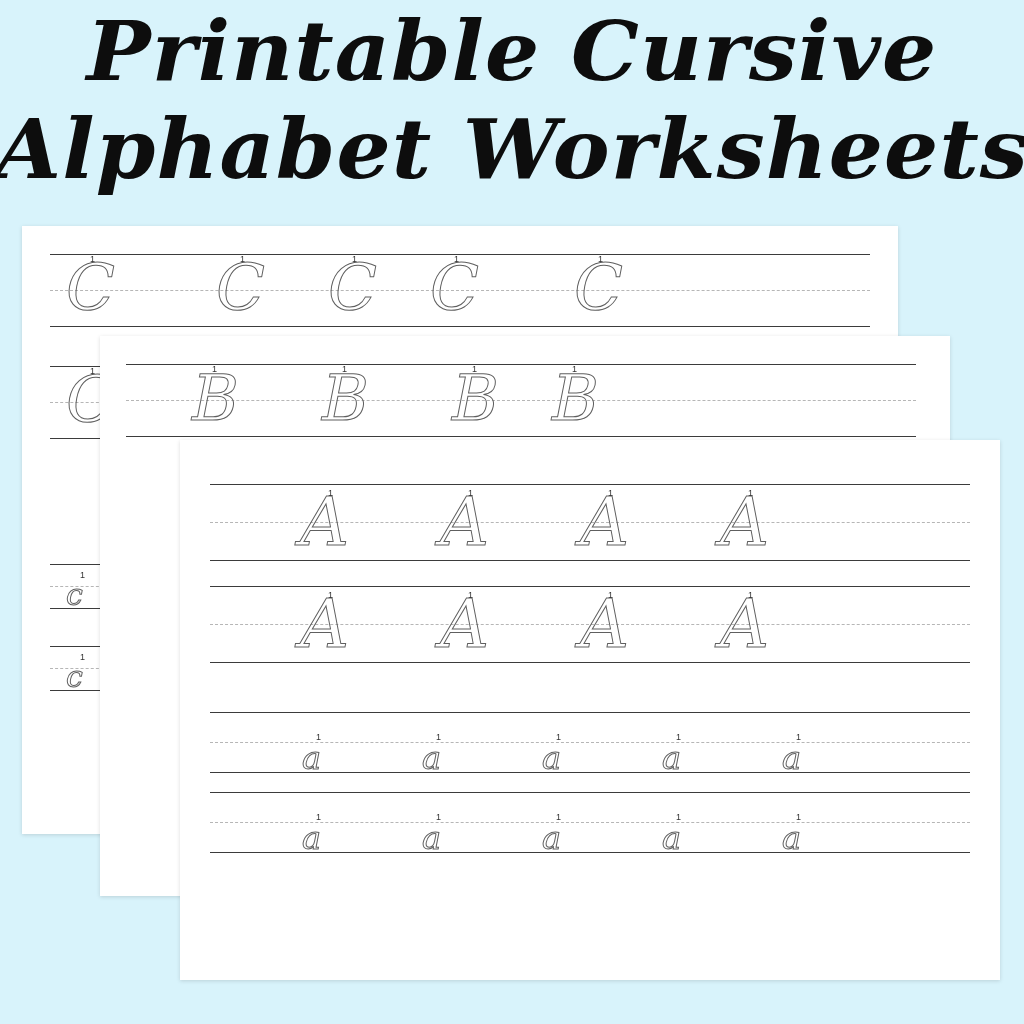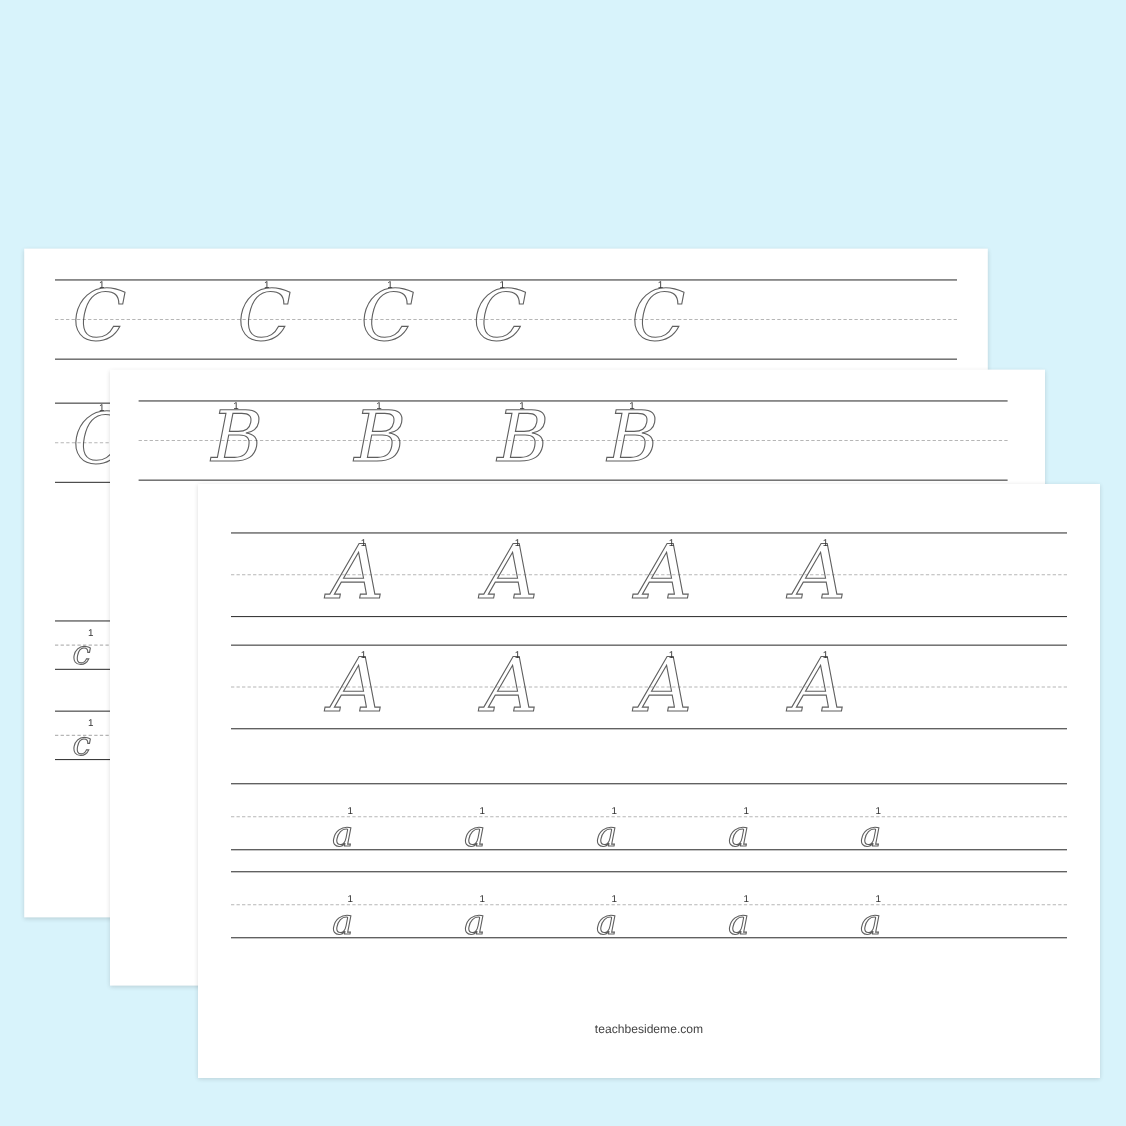--- a/index.html
+++ b/index.html
@@ -322,18 +322,21 @@
       <div class="cell" style="left:482px;top:30px;">
         <span class="glyph dashed" style="font-size:32px;">a</span>
         <span class="num" style="position:absolute;left:14px;top:-10px;font-size:9px;color:#333;">1</span>
       </div>
       <div class="cell" style="left:602px;top:30px;">
         <span class="glyph dashed" style="font-size:32px;">a</span>
         <span class="num" style="position:absolute;left:14px;top:-10px;font-size:9px;color:#333;">1</span>
       </div>
     </div>
 
-    <div class="credit" style="top:490px;">teachbesideme.com</div>
 
   </div>
 
+  <div class="title-block">
+    <div class="title-line l1">Printable Cursive</div>
+    <div class="title-line l2">Alphabet Worksheets</div>
+  </div>
 
 </div>
 
 </body></html>

